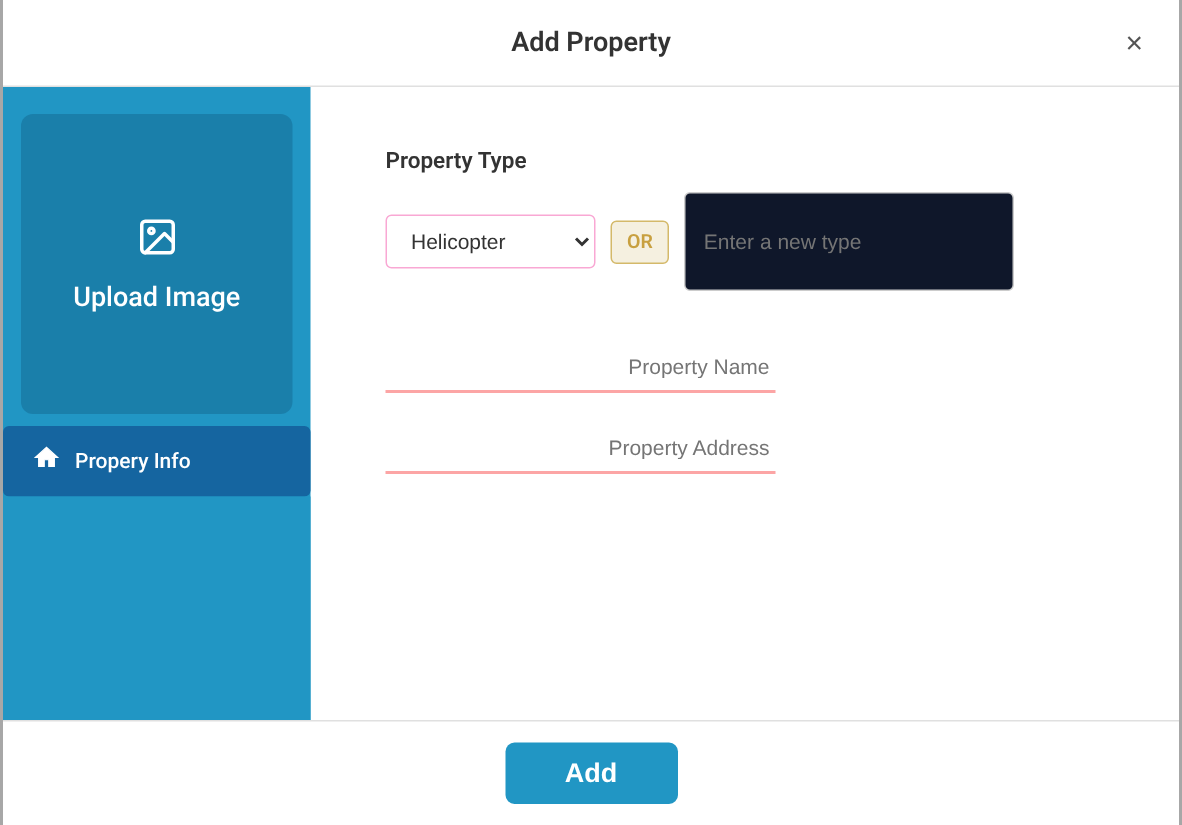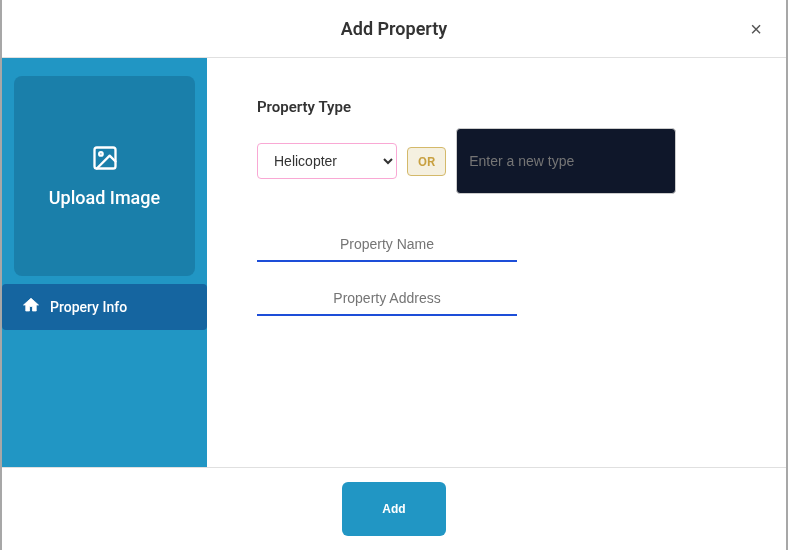--- a/index.html
+++ b/index.html
@@ -200,45 +200,45 @@
     .fields-section {
       display: flex;
       flex-direction: column;
       gap: 0px;
       margin-top: 10px;
     }
 
     .field-input {
       width: 260px;
       border: none;
-      border-bottom: 2px solid #1d4ed8;
+      border-bottom: 2px solid #fca5a5;
       padding: 8px 4px;
       font-size: 14px;
       color: #999;
       background: transparent;
       outline: none;
       margin-bottom: 20px;
-      text-align: center;
+      text-align: right;
     }
 
     .modal-footer {
       border-top: 1px solid #e0e0e0;
       padding: 14px 24px;
       display: flex;
       justify-content: center;
       align-items: center;
     }
 
     .add-btn {
       background: #2196c4;
       color: #fff;
       border: none;
       border-radius: 6px;
-      padding: 20px 40px;
-      font-size: 12px;
+      padding: 10px 40px;
+      font-size: 18px;
       font-weight: 600;
       cursor: pointer;
     }
   </style>
 </head>
 <body>
 
 <div class="modal-overlay">
   <div class="modal">
 

